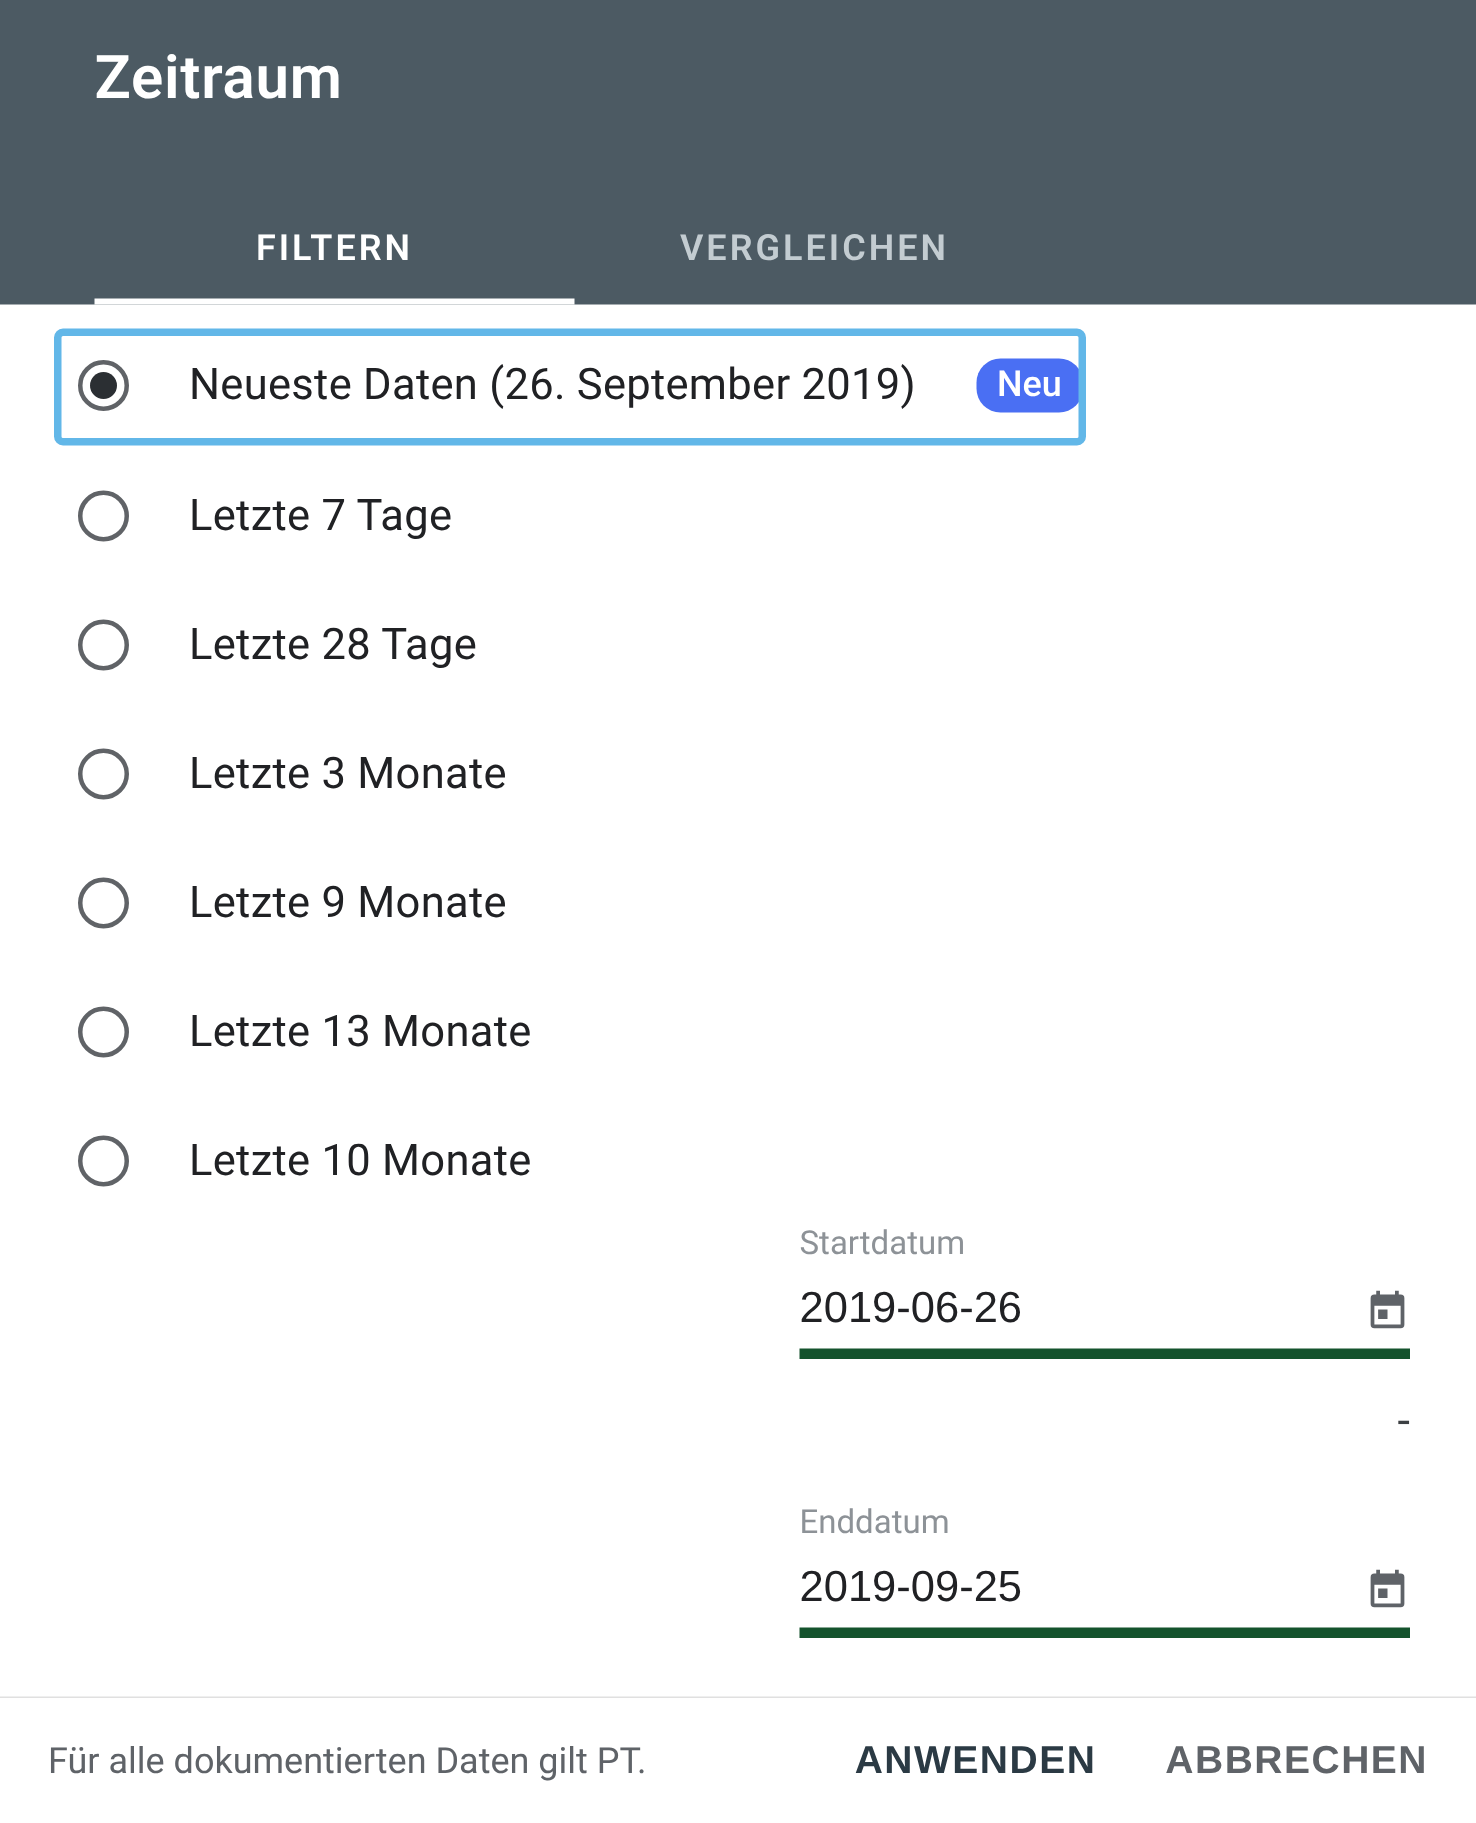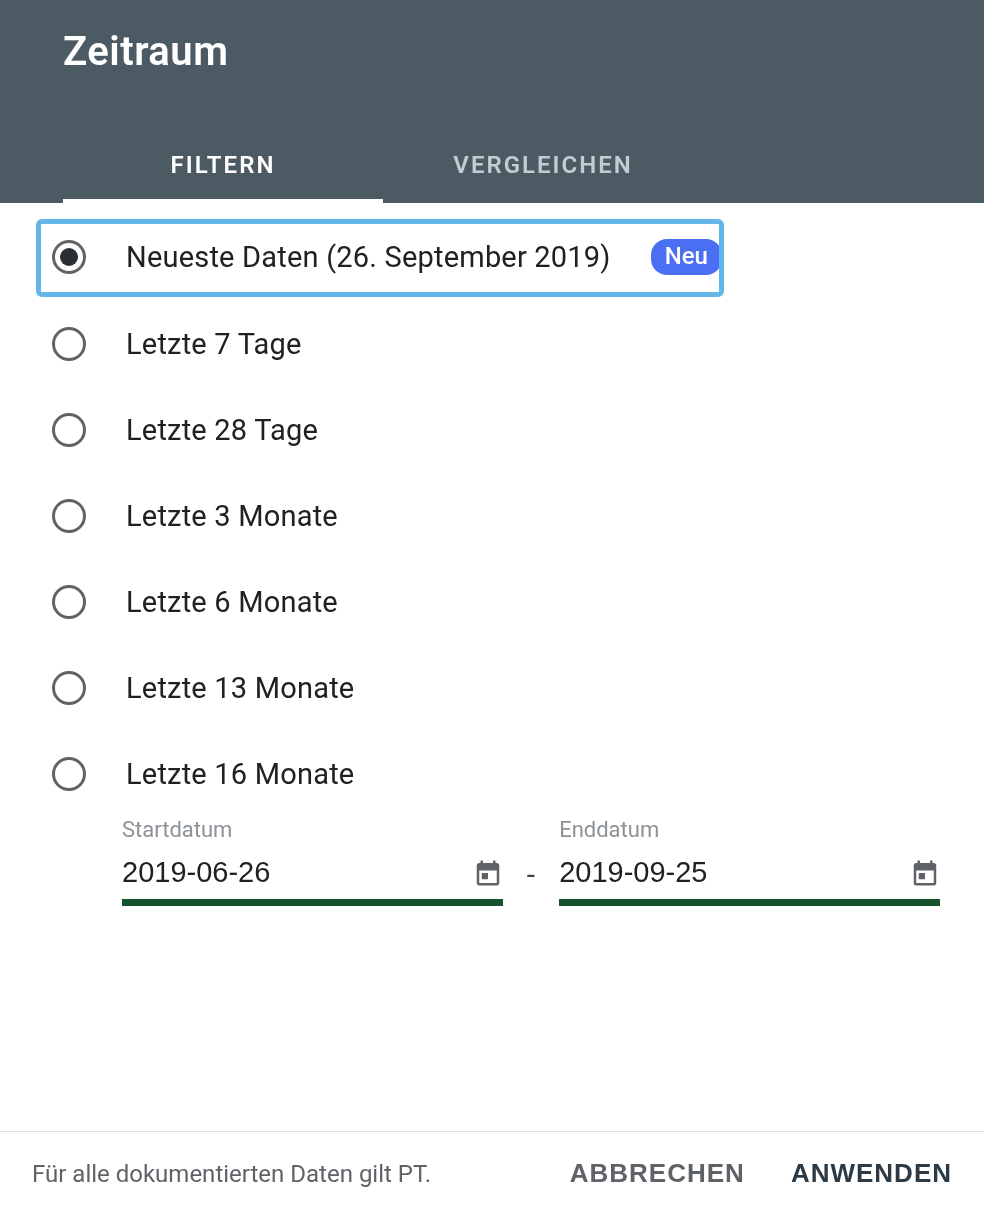--- a/index.html
+++ b/index.html
@@ -21,21 +21,21 @@
     .radio[data-checked="true"] { border-color: #606367; }
     .radio[data-checked="true"]::after { content: ""; width: 18px; height: 18px; border-radius: 50%; background: #2b2f33; display: block; }
 
     .badge { background: #4a6ff3; color: #fff; font-size: 24px; font-weight: 500; padding: 3px 14px 5px; border-radius: 16px; }
     
 
     
     .option.first { position: relative; }
     .option.first::after { content: ""; position: absolute; left: 36px; right: 260px; top: 6px; bottom: 4px; border: 5px solid #63b4e3; border-radius: 6px; pointer-events: none; filter: contrast(1.05); }
 
-    .custom-dates { display: flex; align-items: flex-end; padding: 0 44px 0 122px; gap: 24px; }
+    .custom-dates { display: flex; align-items: flex-end; padding: 0 44px 0 122px; gap: 24px; flex-direction: column; }
     .date-field   { flex: 1; }
     .date-label   { font-size: 22px; color: #8d9297; margin-bottom: 8px; display: block; }
     .date-input-wrap { display: flex; align-items: center; justify-content: space-between; border-bottom: 7px solid #14532d; padding: 6px 0 10px; }
     .date-input   { border: none; outline: none; font-size: 29px; color: #202124; background: transparent; width: 78%; }
     .dash         { font-size: 30px; color: #3c4043; padding-bottom: 14px; }
 
     .footer { position: absolute; left: 0; right: 0; bottom: 0; width: 984px; padding: 26px 32px; display: flex; align-items: center; justify-content: space-between; border-top: 1px solid #e0e0e0; }
     .footnote { font-size: 24px; color: #5f6368; }
     .actions  { display: flex; gap: 46px; }
     .btn-flat { background: none; border: none; font-size: 26px; font-weight: 600; letter-spacing: 1px; cursor: pointer; color: #5f6368; }
@@ -76,31 +76,31 @@
     <span class="option-label">Letzte 28 Tage</span>
   </div>
 
   <div class="option">
     <span class="radio" data-checked="false"></span>
     <span class="option-label">Letzte 3 Monate</span>
   </div>
 
   <div class="option">
     <span class="radio" data-checked="false"></span>
-    <span class="option-label">Letzte 6 Monate</span>
+    <span class="option-label">Letzte 9 Monate</span>
   </div>
 
   <div class="option">
     <span class="radio" data-checked="false"></span>
     <span class="option-label">Letzte 13 Monate</span>
   </div>
 
   <div class="option">
     <span class="radio" data-checked="false"></span>
-    <span class="option-label">Letzte 16 Monate</span>
+    <span class="option-label">Letzte 10 Monate</span>
   </div>
 
 
   <div class="custom-dates">
     <div class="date-field">
       <span class="date-label">Startdatum</span>
       <div class="date-input-wrap">
         <input class="date-input" value="2019-06-26" style="">
         <span class="cal-icon">
           <svg viewBox="0 0 24 24">
@@ -120,16 +120,16 @@
             </svg>
         </span>
       </div>
     </div>
   </div>
 </div>
 
 <div class="footer">
   <div class="footnote">Für alle dokumentierten Daten gilt PT.</div>
   <div class="actions">
+    <button class="btn-flat primary">ANWENDEN</button>
     <button class="btn-flat">ABBRECHEN</button>
-    <button class="btn-flat primary">ANWENDEN</button>
   </div>
 </div>
 
 </body></html>

